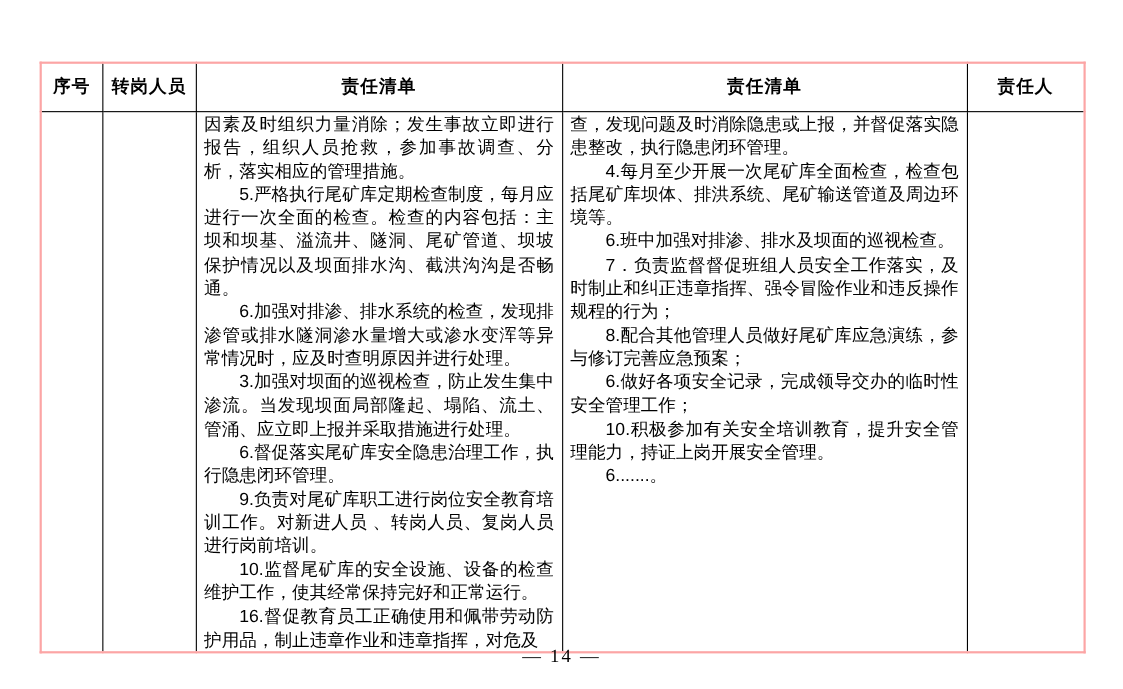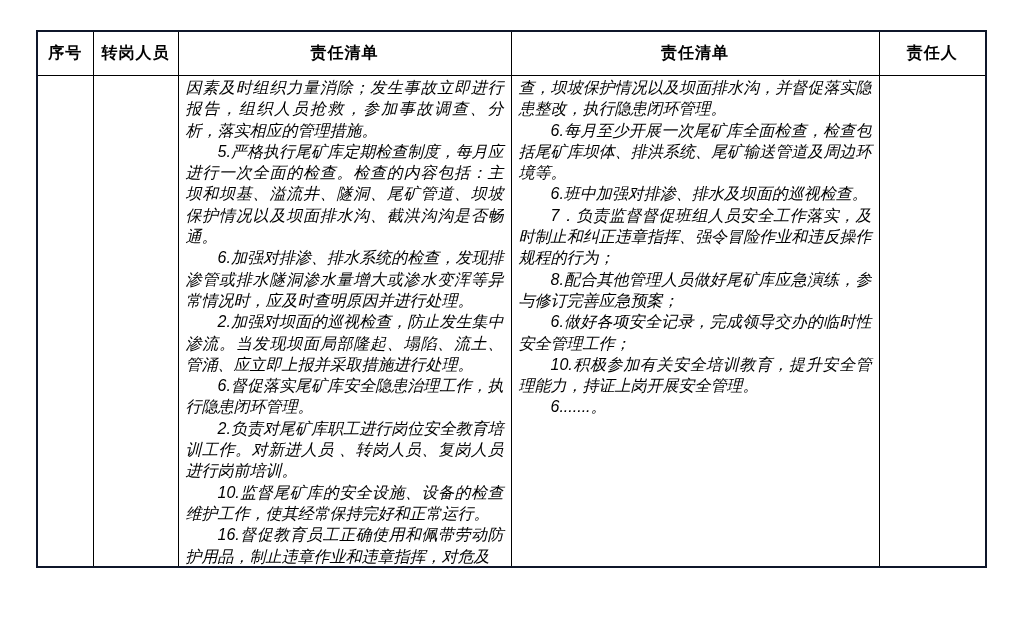--- a/index.html
+++ b/index.html
@@ -15,42 +15,41 @@
   .page {
     position: relative;
     width: 1021px;
     height: 626px;
     background: #ffffff;
     overflow: hidden;
   }
   table.doc-table {
     position: absolute;
     left: 36px;
-    top: 30px;
+    top: 56px;
     width: 949px;
     border-collapse: collapse;
     table-layout: fixed;
-    border: 2px solid #0f172a;
+    border: 2px solid #fca5a5;
   }
   table.doc-table th,
   table.doc-table td {
     border: 1px solid #000000;
     padding: 0;
   }
   thead th {
     height: 43px;
     text-align: center;
     vertical-align: middle;
     font-size: 16px;
     font-weight: 600;
     letter-spacing: 1px;
   }
   tbody td {
     vertical-align: top;
-    font-style: italic;
   }
   .cell-inner {
     height: 489px;
     overflow: hidden;
     padding: 1px 7px 0 7px;
     font-size: 16px;
     line-height: 21.3px;
   }
   .cell-inner p {
     margin: 0;
@@ -101,40 +100,41 @@
           <div class="cell-inner"></div>
         </td>
         <td>
           <div class="cell-inner"></div>
         </td>
         <td>
           <div class="cell-inner">
             <p class="cont">因素及时组织力量消除；发生事故立即进行报告，组织人员抢救，参加事故调查、分析，落实相应的管理措施。</p>
             <p>5.严格执行尾矿库定期检查制度，每月应进行一次全面的检查。检查的内容包括：主坝和坝基、溢流井、隧洞、尾矿管道、坝坡保护情况以及坝面排水沟、截洪沟沟是否畅通。</p>
             <p>6.加强对排渗、排水系统的检查，发现排渗管或排水隧洞渗水量增大或渗水变浑等异常情况时，应及时查明原因并进行处理。</p>
-            <p>2.加强对坝面的巡视检查，防止发生集中渗流。当发现坝面局部隆起、塌陷、流土、管涌、应立即上报并采取措施进行处理。</p>
+            <p>3.加强对坝面的巡视检查，防止发生集中渗流。当发现坝面局部隆起、塌陷、流土、管涌、应立即上报并采取措施进行处理。</p>
             <p>6.督促落实尾矿库安全隐患治理工作，执行隐患闭环管理。</p>
-            <p>2.负责对尾矿库职工进行岗位安全教育培训工作。对新进人员 、转岗人员、复岗人员进行岗前培训。</p>
+            <p>9.负责对尾矿库职工进行岗位安全教育培训工作。对新进人员 、转岗人员、复岗人员进行岗前培训。</p>
             <p>10.监督尾矿库的安全设施、设备的检查维护工作，使其经常保持完好和正常运行。</p>
             <p>16.督促教育员工正确使用和佩带劳动防护用品，制止违章作业和违章指挥，对危及</p>
           </div>
         </td>
         <td>
           <div class="cell-inner">
-            <p class="cont">查，坝坡保护情况以及坝面排水沟，并督促落实隐患整改，执行隐患闭环管理。</p>
-            <p>6.每月至少开展一次尾矿库全面检查，检查包括尾矿库坝体、排洪系统、尾矿输送管道及周边环境等。</p>
+            <p class="cont">查，发现问题及时消除隐患或上报，并督促落实隐患整改，执行隐患闭环管理。</p>
+            <p>4.每月至少开展一次尾矿库全面检查，检查包括尾矿库坝体、排洪系统、尾矿输送管道及周边环境等。</p>
             <p>6.班中加强对排渗、排水及坝面的巡视检查。</p>
             <p>7．负责监督督促班组人员安全工作落实，及时制止和纠正违章指挥、强令冒险作业和违反操作规程的行为；</p>
             <p>8.配合其他管理人员做好尾矿库应急演练，参与修订完善应急预案；</p>
             <p>6.做好各项安全记录，完成领导交办的临时性安全管理工作；</p>
             <p>10.积极参加有关安全培训教育，提升安全管理能力，持证上岗开展安全管理。</p>
             <p>6.......。</p>
           </div>
         </td>
         <td>
           <div class="cell-inner"></div>
         </td>
       </tr>
     </tbody>
   </table>
 
+  <div class="footer">— 14 —</div>
 
 </div>
 
 </body></html>

